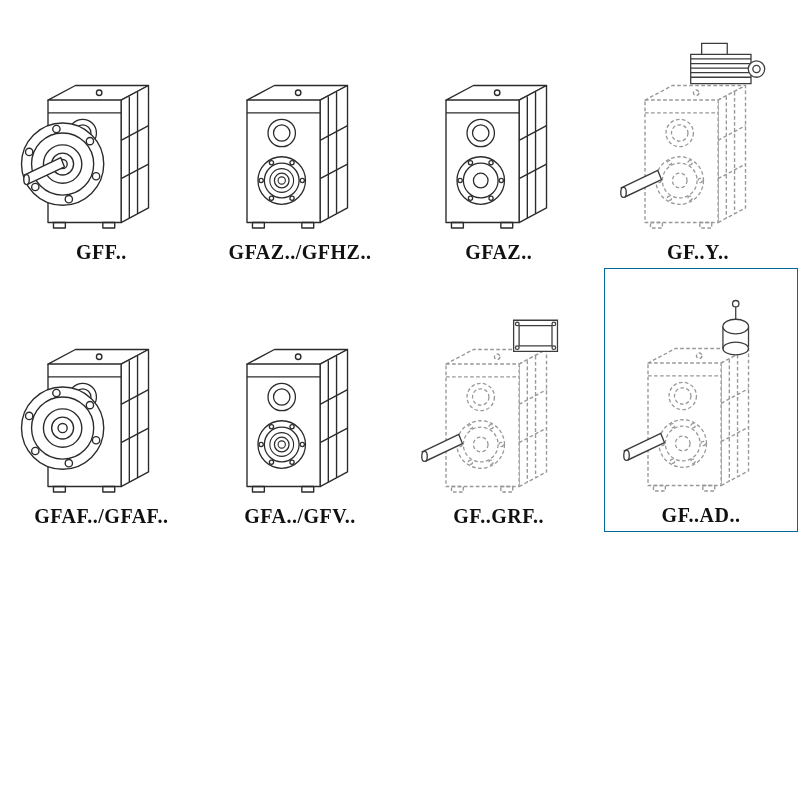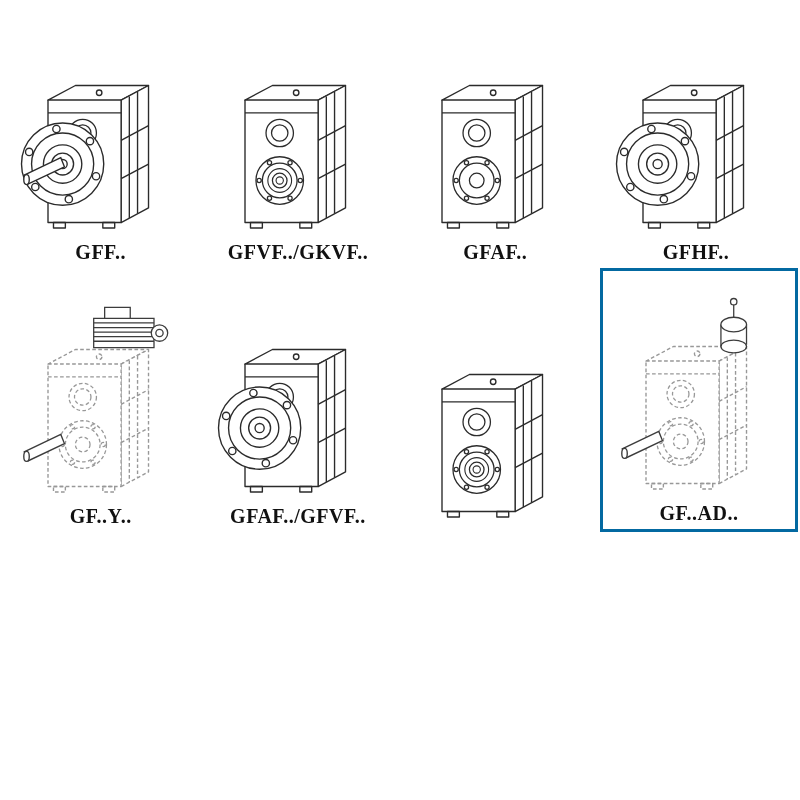--- a/index.html
+++ b/index.html
@@ -29,21 +29,21 @@
     font-weight: 700;
     font-size: 20px;
     color: #111111;
     letter-spacing: 0.5px;
     white-space: nowrap;
     margin-top: 2px;
   }
   svg.drawing { color: #2b2b2b; display: block; }
   svg.drawing.dashed { color: #989898; stroke-dasharray: 4 2.6; }
   use.part-solid { color: #3c3c3c; stroke-dasharray: none; }
-  .boxed { border: 3px solid #0369a1; margin-left: 6px; }
+  .boxed { border: 1px solid #0369a1; margin-left: 6px; }
   .hidden-defs { position: absolute; width: 0; height: 0; overflow: hidden; }
 </style>
 </head>
 <body>
 
 <svg class="hidden-defs" aria-hidden="true">
   <defs>
     <g id="g-housing" stroke="currentColor" fill="none" stroke-width="1.5" stroke-linejoin="round">
       <path d="M42,80 L122,80 L152,64 L72,64 Z" fill="#ffffff"></path>
       <path d="M122,80 L152,64 L152,198 L122,214 Z" fill="#ffffff"></path>
@@ -143,40 +143,32 @@
     <div class="type-label">GFF..</div>
   </div>
 
   <div class="cell">
     <svg class="drawing" viewBox="0 0 200 232" width="192" height="212">
       <use href="#g-housing"></use>
         <use href="#g-bore-upper"></use>
         <use href="#g-bore-lower"></use>
         <use href="#g-hollow"></use>
     </svg>
-    <div class="type-label">GFVF../GKVF..</div>
-  </div>
-
-  <div class="cell">
-    <svg class="drawing" viewBox="0 0 200 232" width="192" height="212">
-      <use href="#g-housing"></use>
-        <use href="#g-bore-upper"></use>
-        <use href="#g-bore-lower"></use>
-    </svg>
-    <div class="type-label">GFAF..</div>
-  </div>
-
-  <div class="cell">
-    <svg class="drawing" viewBox="0 0 200 232" width="192" height="212">
-      <use href="#g-housing"></use>
-        <use href="#g-bore-upper"></use>
-        <use href="#g-flange"></use>
-    </svg>
-    <div class="type-label">GFHF..</div>
-  </div>
+    <div class="type-label">GFAZ../GFHZ..</div>
+  </div>
+
+  <div class="cell">
+    <svg class="drawing" viewBox="0 0 200 232" width="192" height="212">
+      <use href="#g-housing"></use>
+        <use href="#g-bore-upper"></use>
+        <use href="#g-bore-lower"></use>
+    </svg>
+    <div class="type-label">GFAZ..</div>
+  </div>
+
 
 
 
 
   <div class="cell">
     <svg class="drawing dashed" viewBox="0 0 200 232" width="192" height="212">
       <use href="#g-housing"></use>
         <use href="#g-bore-upper"></use>
         <use href="#g-bore-lower"></use>
       <use href="#g-shaft" y="14" class="part-solid"></use>
@@ -184,32 +176,43 @@
     </svg>
     <div class="type-label">GF..Y..</div>
   </div>
 
   <div class="cell">
     <svg class="drawing" viewBox="0 0 200 232" width="192" height="212">
       <use href="#g-housing"></use>
         <use href="#g-bore-upper"></use>
         <use href="#g-flange"></use>
     </svg>
-    <div class="type-label">GFAF../GFVF..</div>
+    <div class="type-label">GFAF../GFAF..</div>
   </div>
 
   <div class="cell">
     <svg class="drawing" viewBox="0 0 200 232" width="192" height="212">
       <use href="#g-housing"></use>
         <use href="#g-bore-upper"></use>
         <use href="#g-bore-lower"></use>
         <use href="#g-hollow"></use>
     </svg>
-  </div>
-
+    <div class="type-label">GFA../GFV..</div>
+  </div>
+
+  <div class="cell">
+    <svg class="drawing dashed" viewBox="0 0 200 232" width="192" height="212">
+      <use href="#g-housing"></use>
+        <use href="#g-bore-upper"></use>
+        <use href="#g-bore-lower"></use>
+      <use href="#g-shaft" y="14" class="part-solid"></use>
+        <use href="#g-inbox" class="part-solid"></use>
+    </svg>
+    <div class="type-label">GF..GRF..</div>
+  </div>
 
   <div class="cell boxed">
     <svg class="drawing dashed" viewBox="0 0 200 232" width="192" height="212">
       <use href="#g-housing"></use>
         <use href="#g-bore-upper"></use>
         <use href="#g-bore-lower"></use>
       <use href="#g-shaft" y="14" class="part-solid"></use>
         <use href="#g-incyl" class="part-solid"></use>
     </svg>
     <div class="type-label">GF..AD..</div>

